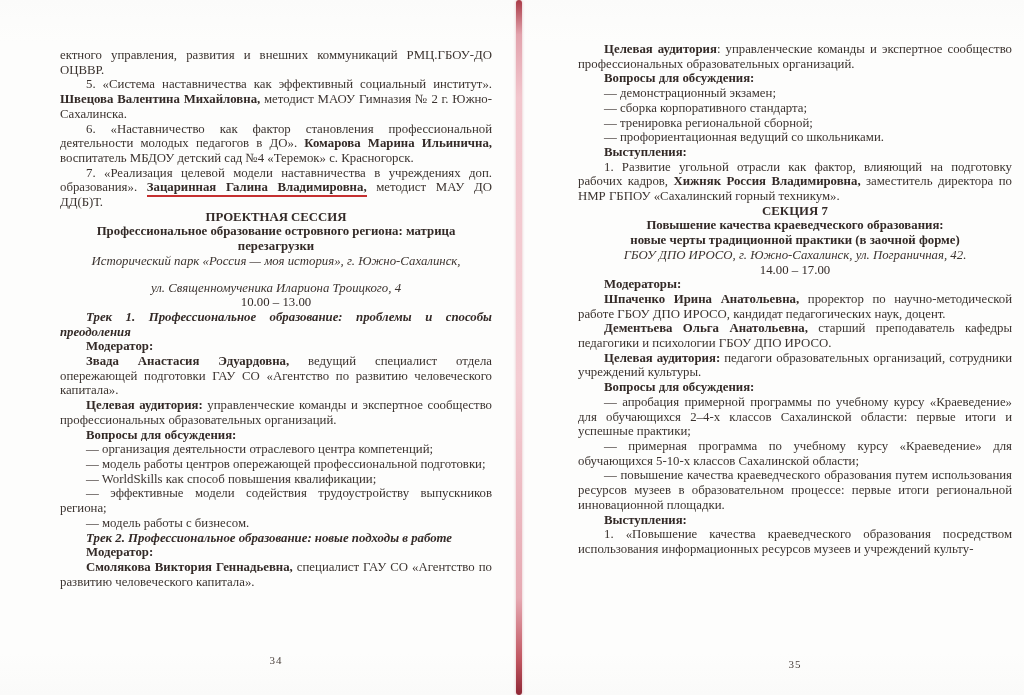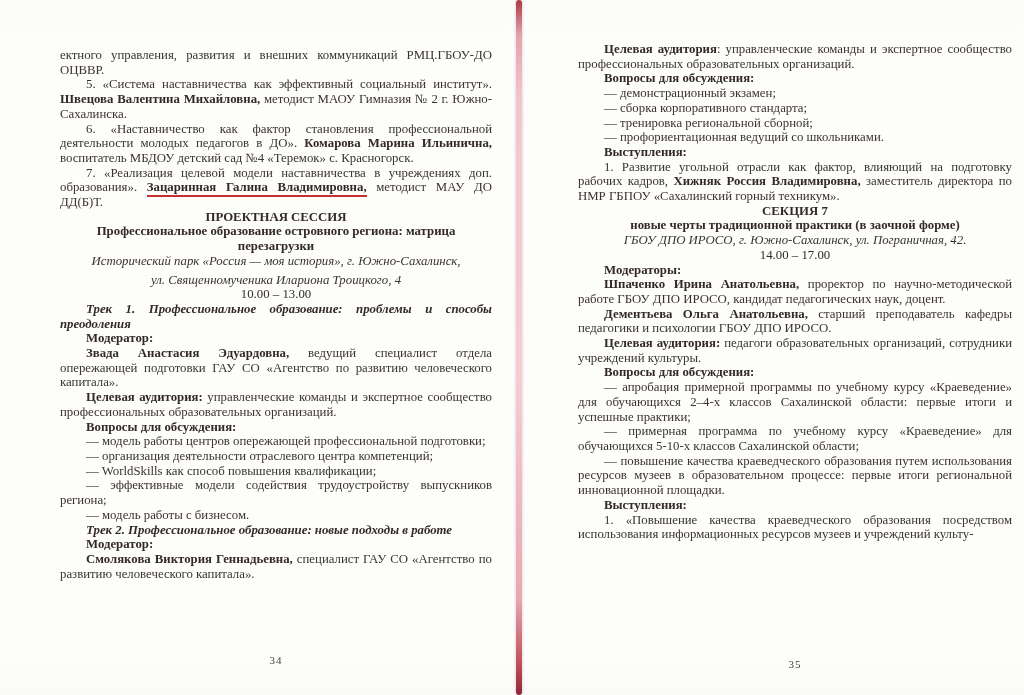--- a/index.html
+++ b/index.html
@@ -28,21 +28,21 @@
   .page-left{left:60px;top:48px;width:432px;height:640px;}
   .page-right{left:578px;top:42px;width:434px;height:646px;}
   .page-body{font-size:12.8px;line-height:14.7px;text-align:justify;}
   p.blk{margin:0;}
   .body,.body-sp{text-align:justify;text-indent:26px;}
   .body-noindent{text-align:justify;text-indent:0;}
   .body-sp{margin-top:5px;}
   .h-session{text-align:center;font-weight:700;margin-top:11px;text-indent:0;color:#332a27;}
   .h-title{text-align:center;font-weight:700;text-indent:0;color:#332a27;}
   .venue{text-align:center;font-style:italic;margin-top:4px;text-indent:0;}
-  .venue + .venue{margin-top:4px;font-style:italic;}
+  .venue + .venue{margin-top:12px;font-style:italic;}
   .time{text-align:center;font-weight:400;margin:13px 0 11px;text-indent:0;color:#332a27;}
   .track{font-weight:700;font-style:italic;text-align:justify;text-indent:26px;margin:11px 0 6px;color:#332a27;}
   span.b{font-weight:700;color:#332a27;}
   span.u{border-bottom:2px solid var(--ulcolor,#c53030);padding-bottom:1px;}
   .page-number{
     position:absolute;left:0;right:0;text-align:center;
     font-size:11px;color:#4a403c;letter-spacing:1px;font-family:Liberation Serif, serif;
   }
   .page-left .page-number{top:606px;}
   .page-right .page-number{top:616px;}
@@ -62,22 +62,22 @@
         <p class="blk h-session"><span>ПРОЕКТНАЯ СЕССИЯ</span></p>
         <p class="blk h-title"><span>Профессиональное образование островного региона: матрица перезагрузки</span></p>
         <p class="blk venue"><span>Исторический парк «Россия — моя история», г. Южно-Сахалинск,</span></p>
         <p class="blk venue"><span>ул. Священномученика Илариона Троицкого, 4</span></p>
         <p class="blk time"><span>10.00 – 13.00</span></p>
         <p class="blk track"><span>Трек 1. Профессиональное образование: проблемы и способы преодоления</span></p>
         <p class="blk body-sp"><span class="b">Модератор:</span></p>
         <p class="blk body"><span class="b">Звада Анастасия Эдуардовна,</span><span> ведущий специалист отдела опережающей подготовки ГАУ СО «Агентство по развитию человеческого капитала».</span></p>
         <p class="blk body-sp"><span class="b">Целевая аудитория:</span><span> управленческие команды и экспертное сообщество профессиональных образовательных организаций.</span></p>
         <p class="blk body-sp"><span class="b">Вопросы для обсуждения:</span></p>
+        <p class="blk body"><span>— организация деятельности отраслевого центра компетенций;</span></p>
         <p class="blk body"><span>— модель работы центров опережающей профессиональной подготовки;</span></p>
-        <p class="blk body"><span>— организация деятельности отраслевого центра компетенций;</span></p>
         <p class="blk body"><span>— WorldSkills как способ повышения квалификации;</span></p>
         <p class="blk body"><span>— эффективные модели содействия трудоустройству выпускников региона;</span></p>
         <p class="blk body"><span>— модель работы с бизнесом.</span></p>
         <p class="blk track"><span>Трек 2. Профессиональное образование: новые подходы в работе</span></p>
         <p class="blk body-sp"><span class="b">Модератор:</span></p>
         <p class="blk body"><span class="b">Смолякова Виктория Геннадьевна,</span><span> специалист ГАУ СО «Агентство по развитию человеческого капитала».</span></p>
       </div>
     <div class="page-number">34</div>
   </div>
 
@@ -85,20 +85,21 @@
     <div class="page-body">
         <p class="blk body"><span class="b">Целевая аудитория</span><span>: управленческие команды и экспертное сообщество профессиональных образовательных организаций.</span></p>
         <p class="blk body-sp"><span class="b">Вопросы для обсуждения:</span></p>
         <p class="blk body"><span>— демонстрационный экзамен;</span></p>
         <p class="blk body"><span>— сборка корпоративного стандарта;</span></p>
         <p class="blk body"><span>— тренировка региональной сборной;</span></p>
         <p class="blk body"><span>— профориентационная ведущий со школьниками.</span></p>
         <p class="blk body-sp"><span class="b">Выступления:</span></p>
         <p class="blk body"><span>1. Развитие угольной отрасли как фактор, влияющий на подготовку рабочих кадров, </span><span class="b">Хижняк Россия Владимировна,</span><span> заместитель директора по НМР ГБПОУ «Сахалинский горный техникум».</span></p>
         <p class="blk h-session"><span>СЕКЦИЯ 7</span></p>
+        <p class="blk h-title"><span>Повышение качества краеведческого образования:</span></p>
         <p class="blk h-title"><span>новые черты традиционной практики (в заочной форме)</span></p>
         <p class="blk venue"><span>ГБОУ ДПО ИРОСО, г. Южно-Сахалинск, ул. Пограничная, 42.</span></p>
         <p class="blk time"><span>14.00 – 17.00</span></p>
         <p class="blk body-sp"><span class="b">Модераторы:</span></p>
         <p class="blk body"><span class="b">Шпаченко Ирина Анатольевна,</span><span> проректор по научно-методической работе ГБОУ ДПО ИРОСО, кандидат педагогических наук, доцент.</span></p>
         <p class="blk body"><span class="b">Дементьева Ольга Анатольевна,</span><span> старший преподаватель кафедры педагогики и психологии ГБОУ ДПО ИРОСО.</span></p>
         <p class="blk body-sp"><span class="b">Целевая аудитория:</span><span> педагоги образовательных организаций, сотрудники учреждений культуры.</span></p>
         <p class="blk body-sp"><span class="b">Вопросы для обсуждения:</span></p>
         <p class="blk body"><span>— апробация примерной программы по учебному курсу «Краеведение» для обучающихся 2–4-х классов Сахалинской области: первые итоги и успешные практики;</span></p>
         <p class="blk body"><span>— примерная программа по учебному курсу «Краеведение» для обучающихся 5-10-х классов Сахалинской области;</span></p>

